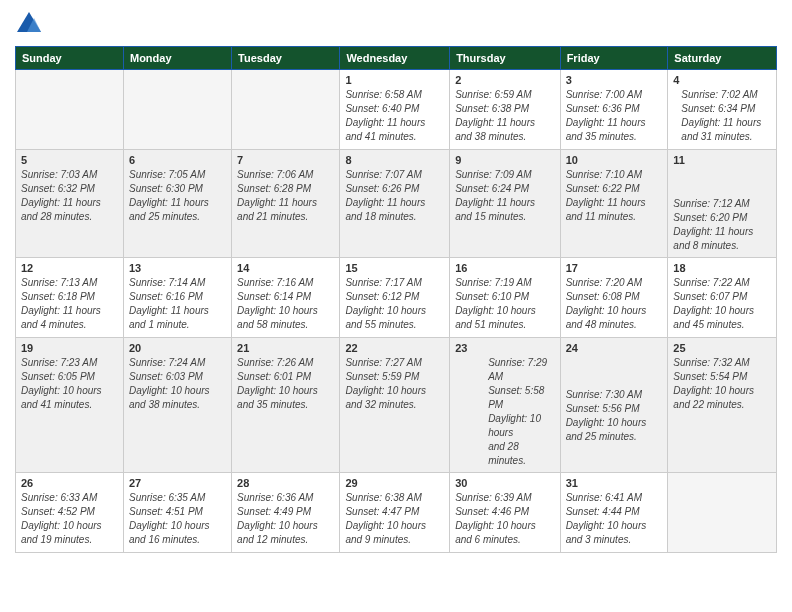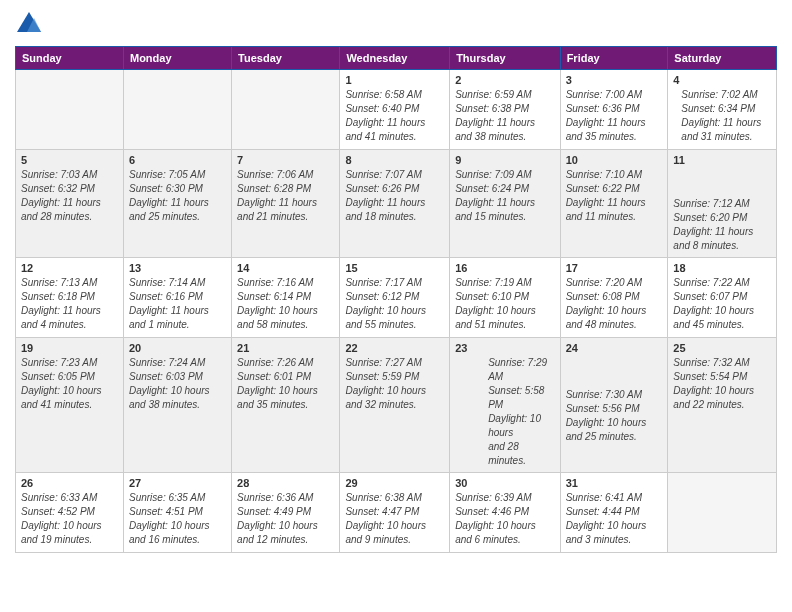--- a/index.html
+++ b/index.html
@@ -50,21 +50,21 @@
       font-size: 14px;
       font-weight: normal;
       color: #555;
     }
     .calendar {
       width: 100%;
       border-collapse: collapse;
       font-size: 9.5px;
     }
     .calendar th {
-      background-color: #701a75;
+      background-color: #14532d;
       color: #fff;
       text-align: left;
       padding: 5px 6px;
       font-size: 11px;
       font-weight: bold;
       border: 1px solid #1a5bab;
     }
     .calendar td {
       border: 1px solid #ccc;
       vertical-align: top;

